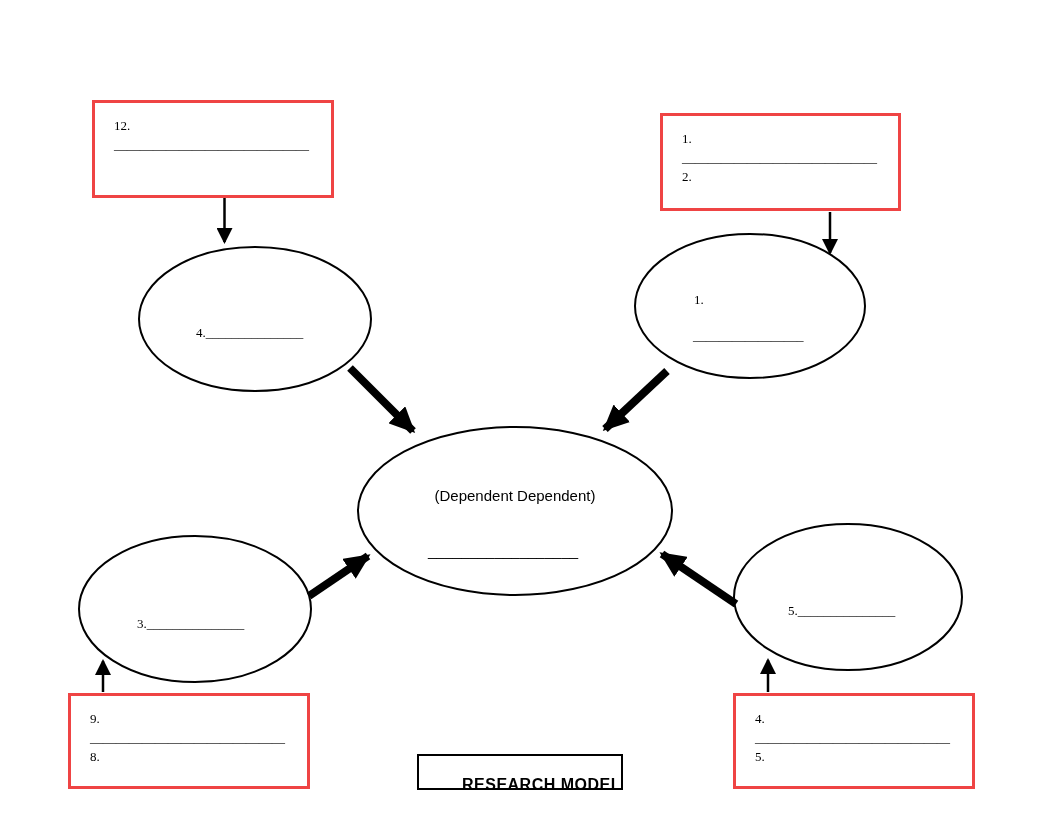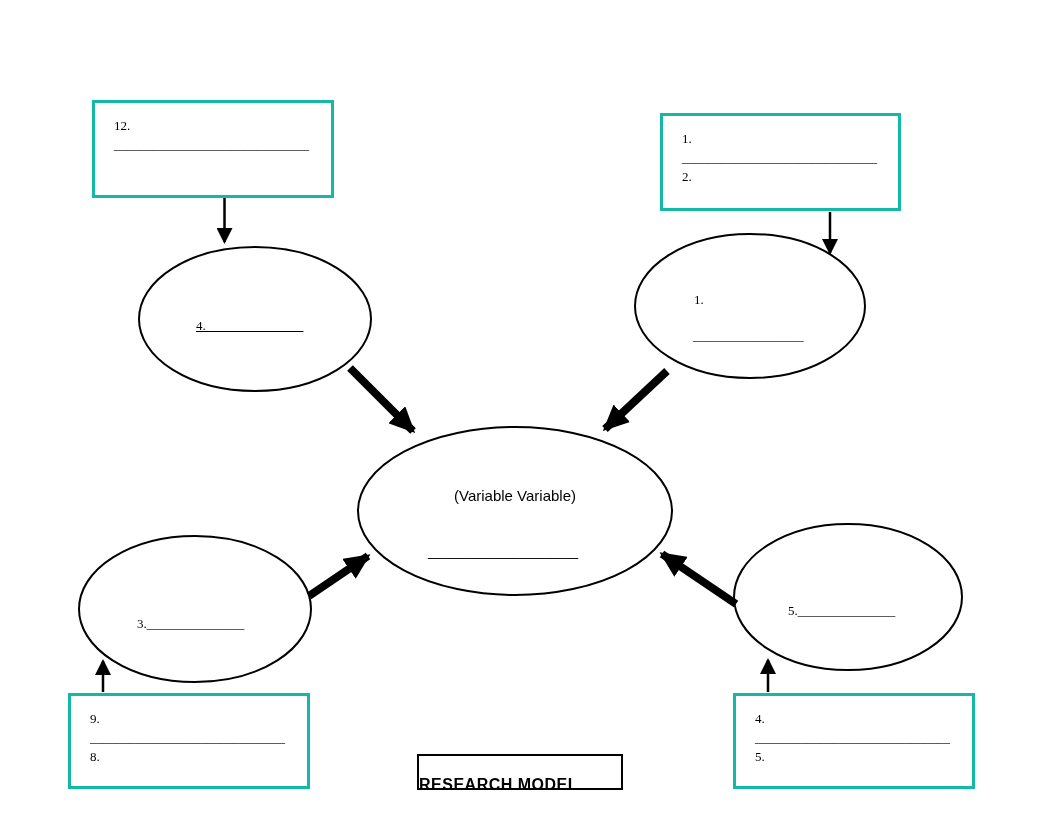--- a/index.html
+++ b/index.html
@@ -13,21 +13,21 @@
     overflow: hidden;
   }
   .layer {
     position: absolute;
     left: 0; top: 0;
   }
   
   .nbox {
     position: absolute;
     box-sizing: border-box;
-    border: 3px solid #14b8a6;
+    border: 3px solid #ef4444;
     background: #fff;
     padding: 13px 4px 0 19px;
     font-size: 13px;
     line-height: 19px;
     white-space: nowrap;
   }
   .nbox div { height: 19px; overflow: visible; }
   
   .ell-label {
     position: absolute;
@@ -50,21 +50,21 @@
   .title-box {
     position: absolute;
     left: 417px;
     top: 754px;
     width: 206px;
     height: 36px;
     box-sizing: border-box;
     border: 2px solid #000;
     background: #fff;
     overflow: hidden;
-    text-align: left;
+    text-align: right;
   }
   .title-box .title-text {
     margin-top: 19px;
     font-family: "Liberation Sans", sans-serif;
     font-weight: bold;
     font-size: 16px;
     line-height: 19px;
     letter-spacing: 0.5px;
     white-space: nowrap;
   }
@@ -117,26 +117,26 @@
     <div>______________________________</div>
     <div>8.</div>
   </div>
 
   <div class="nbox" style="left:733px; top:693px; width:242px; height:96px;">
     <div>4.</div>
     <div>______________________________</div>
     <div>5.</div>
   </div>
 
-  <div class="ell-label" style="left:196px; top:318px;text-decoration:underline;">4._______________</div>
+  <div class="ell-label" style="left:196px; top:325px;">4._______________</div>
 
   <div class="ell-label" style="left:694px; top:292px;">1.</div>
   <div class="ell-label" style="left:693px; top:328px;">_________________</div>
 
-  <div class="center-label" style="top:487px;">(Variable Variable)</div>
+  <div class="center-label" style="top:487px;">(Dependent Dependent)</div>
   <div class="center-blank" style="top:529px;margin-top:13px;">__________________</div>
 
   <div class="ell-label" style="left:137px; top:616px;">3._______________</div>
 
   <div class="ell-label" style="left:788px; top:603px;">5._______________</div>
 
   <div class="title-box">
     <div class="title-text">RESEARCH MODEL</div>
   </div>
 

